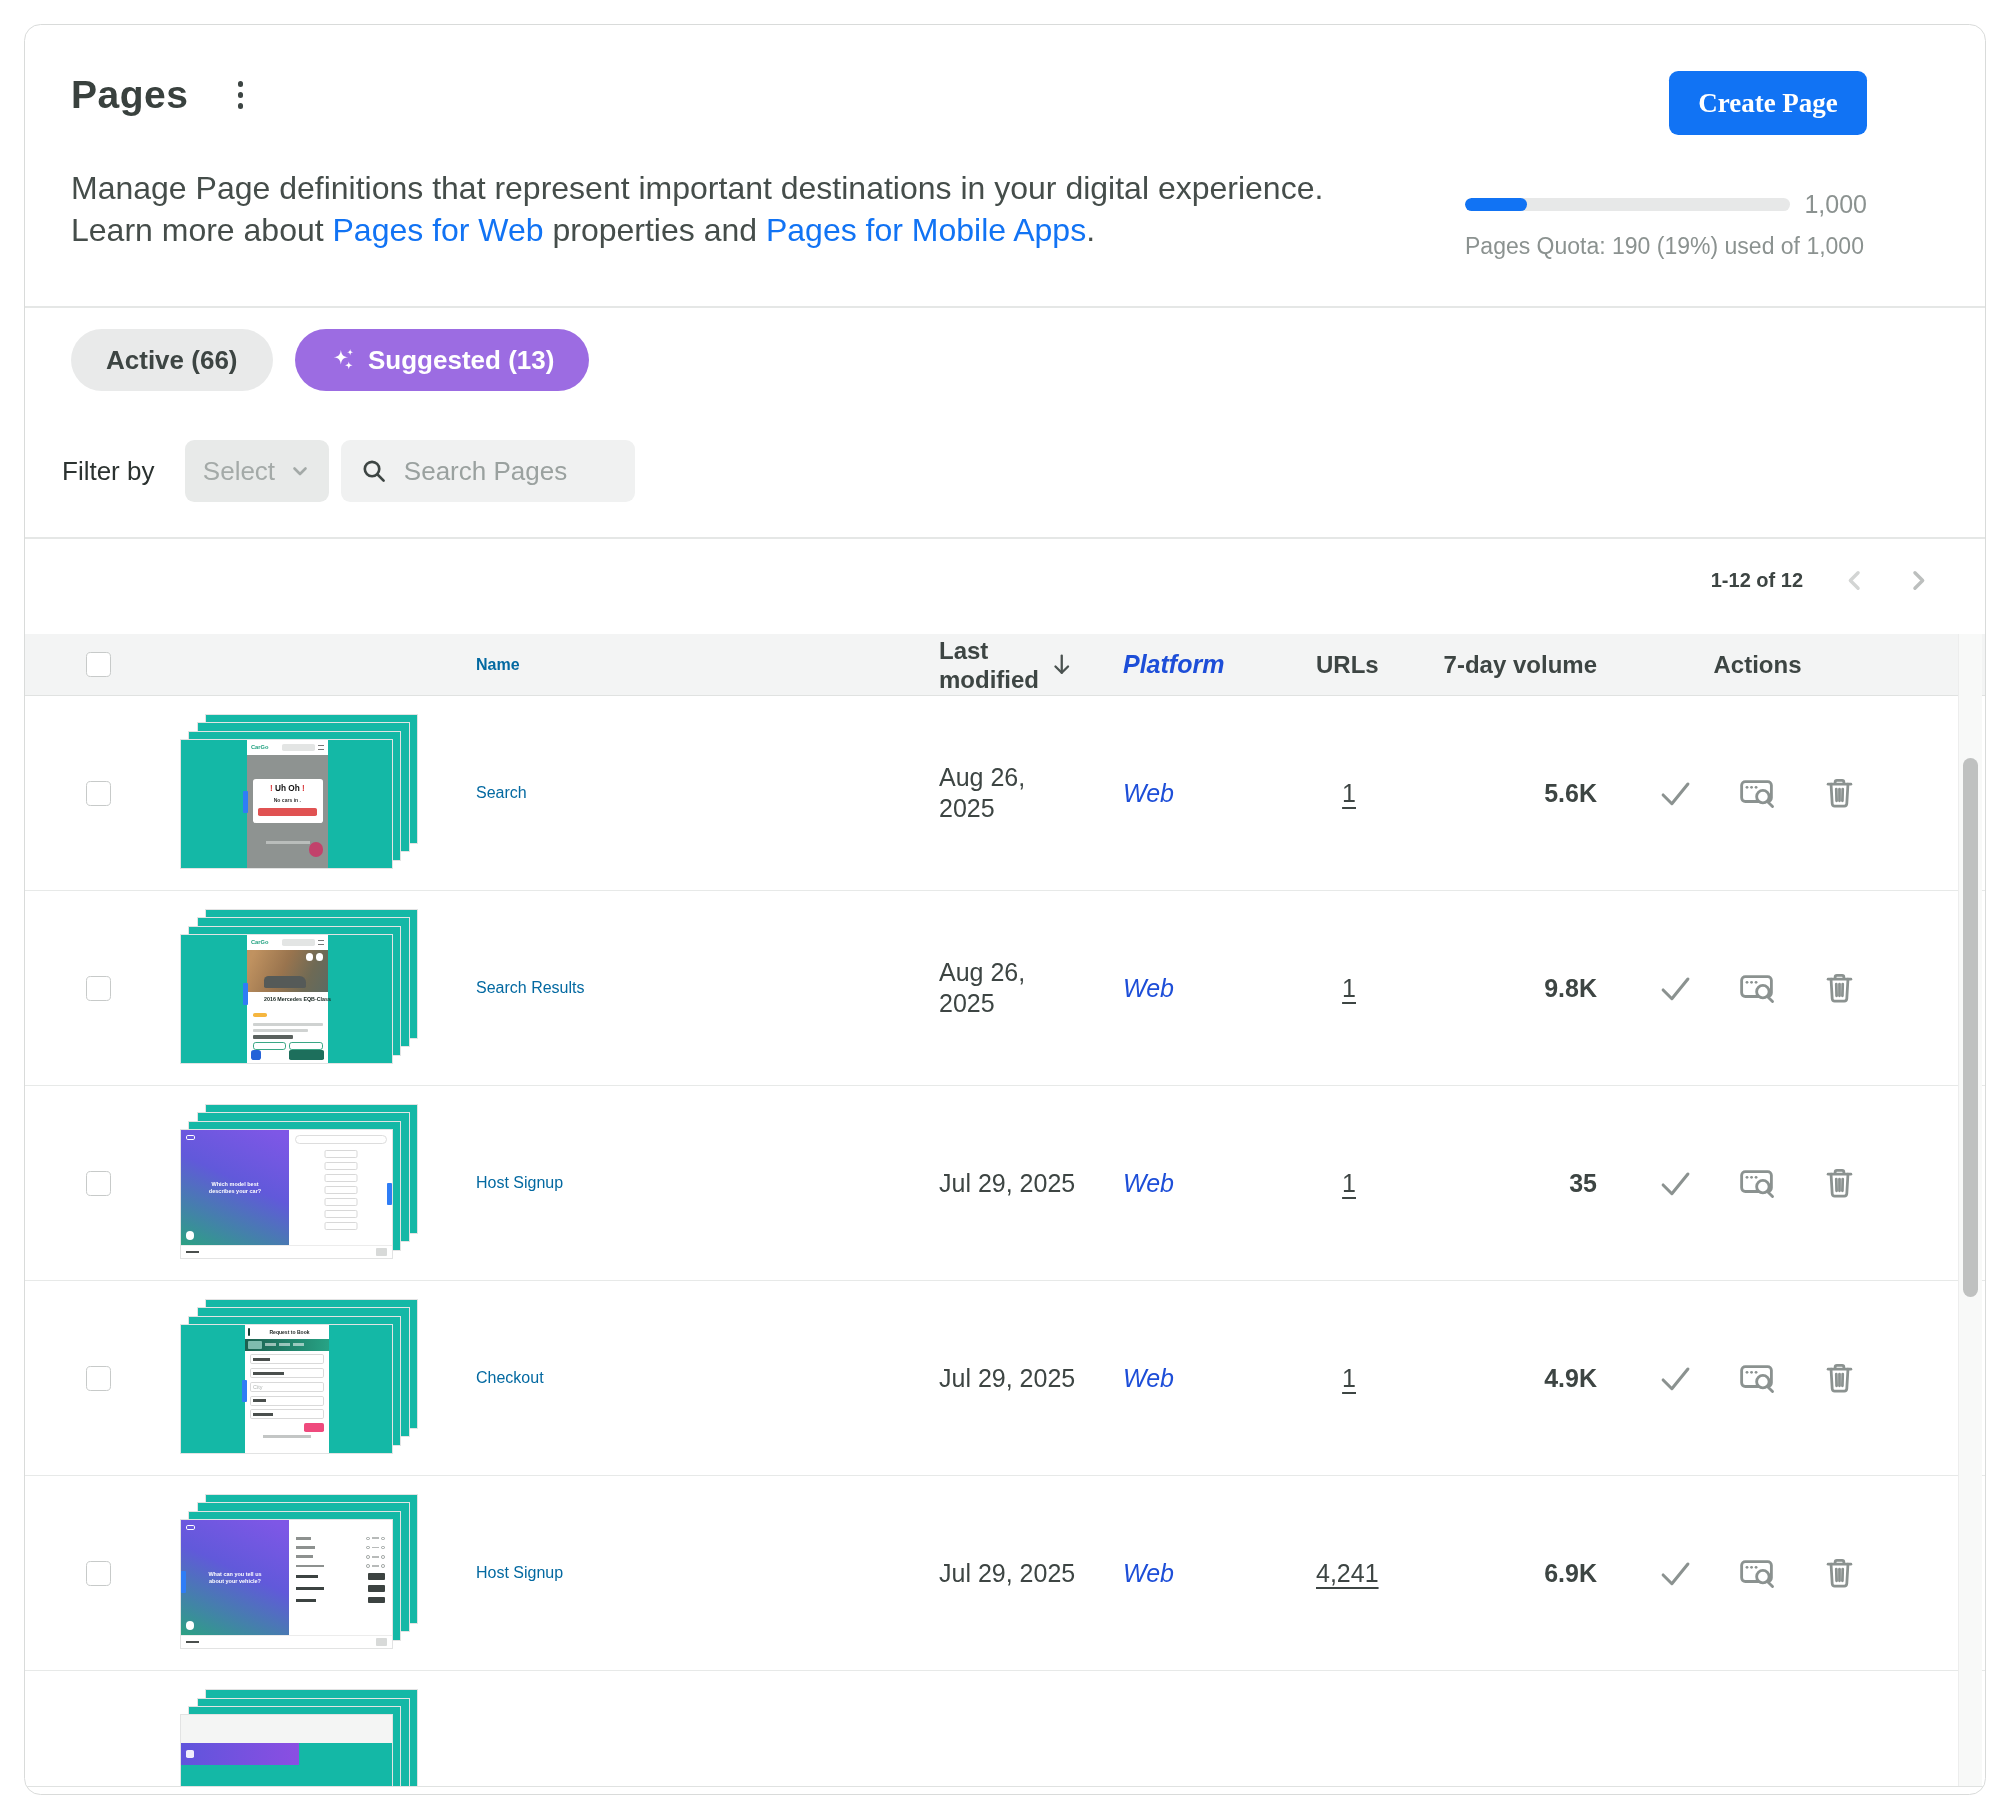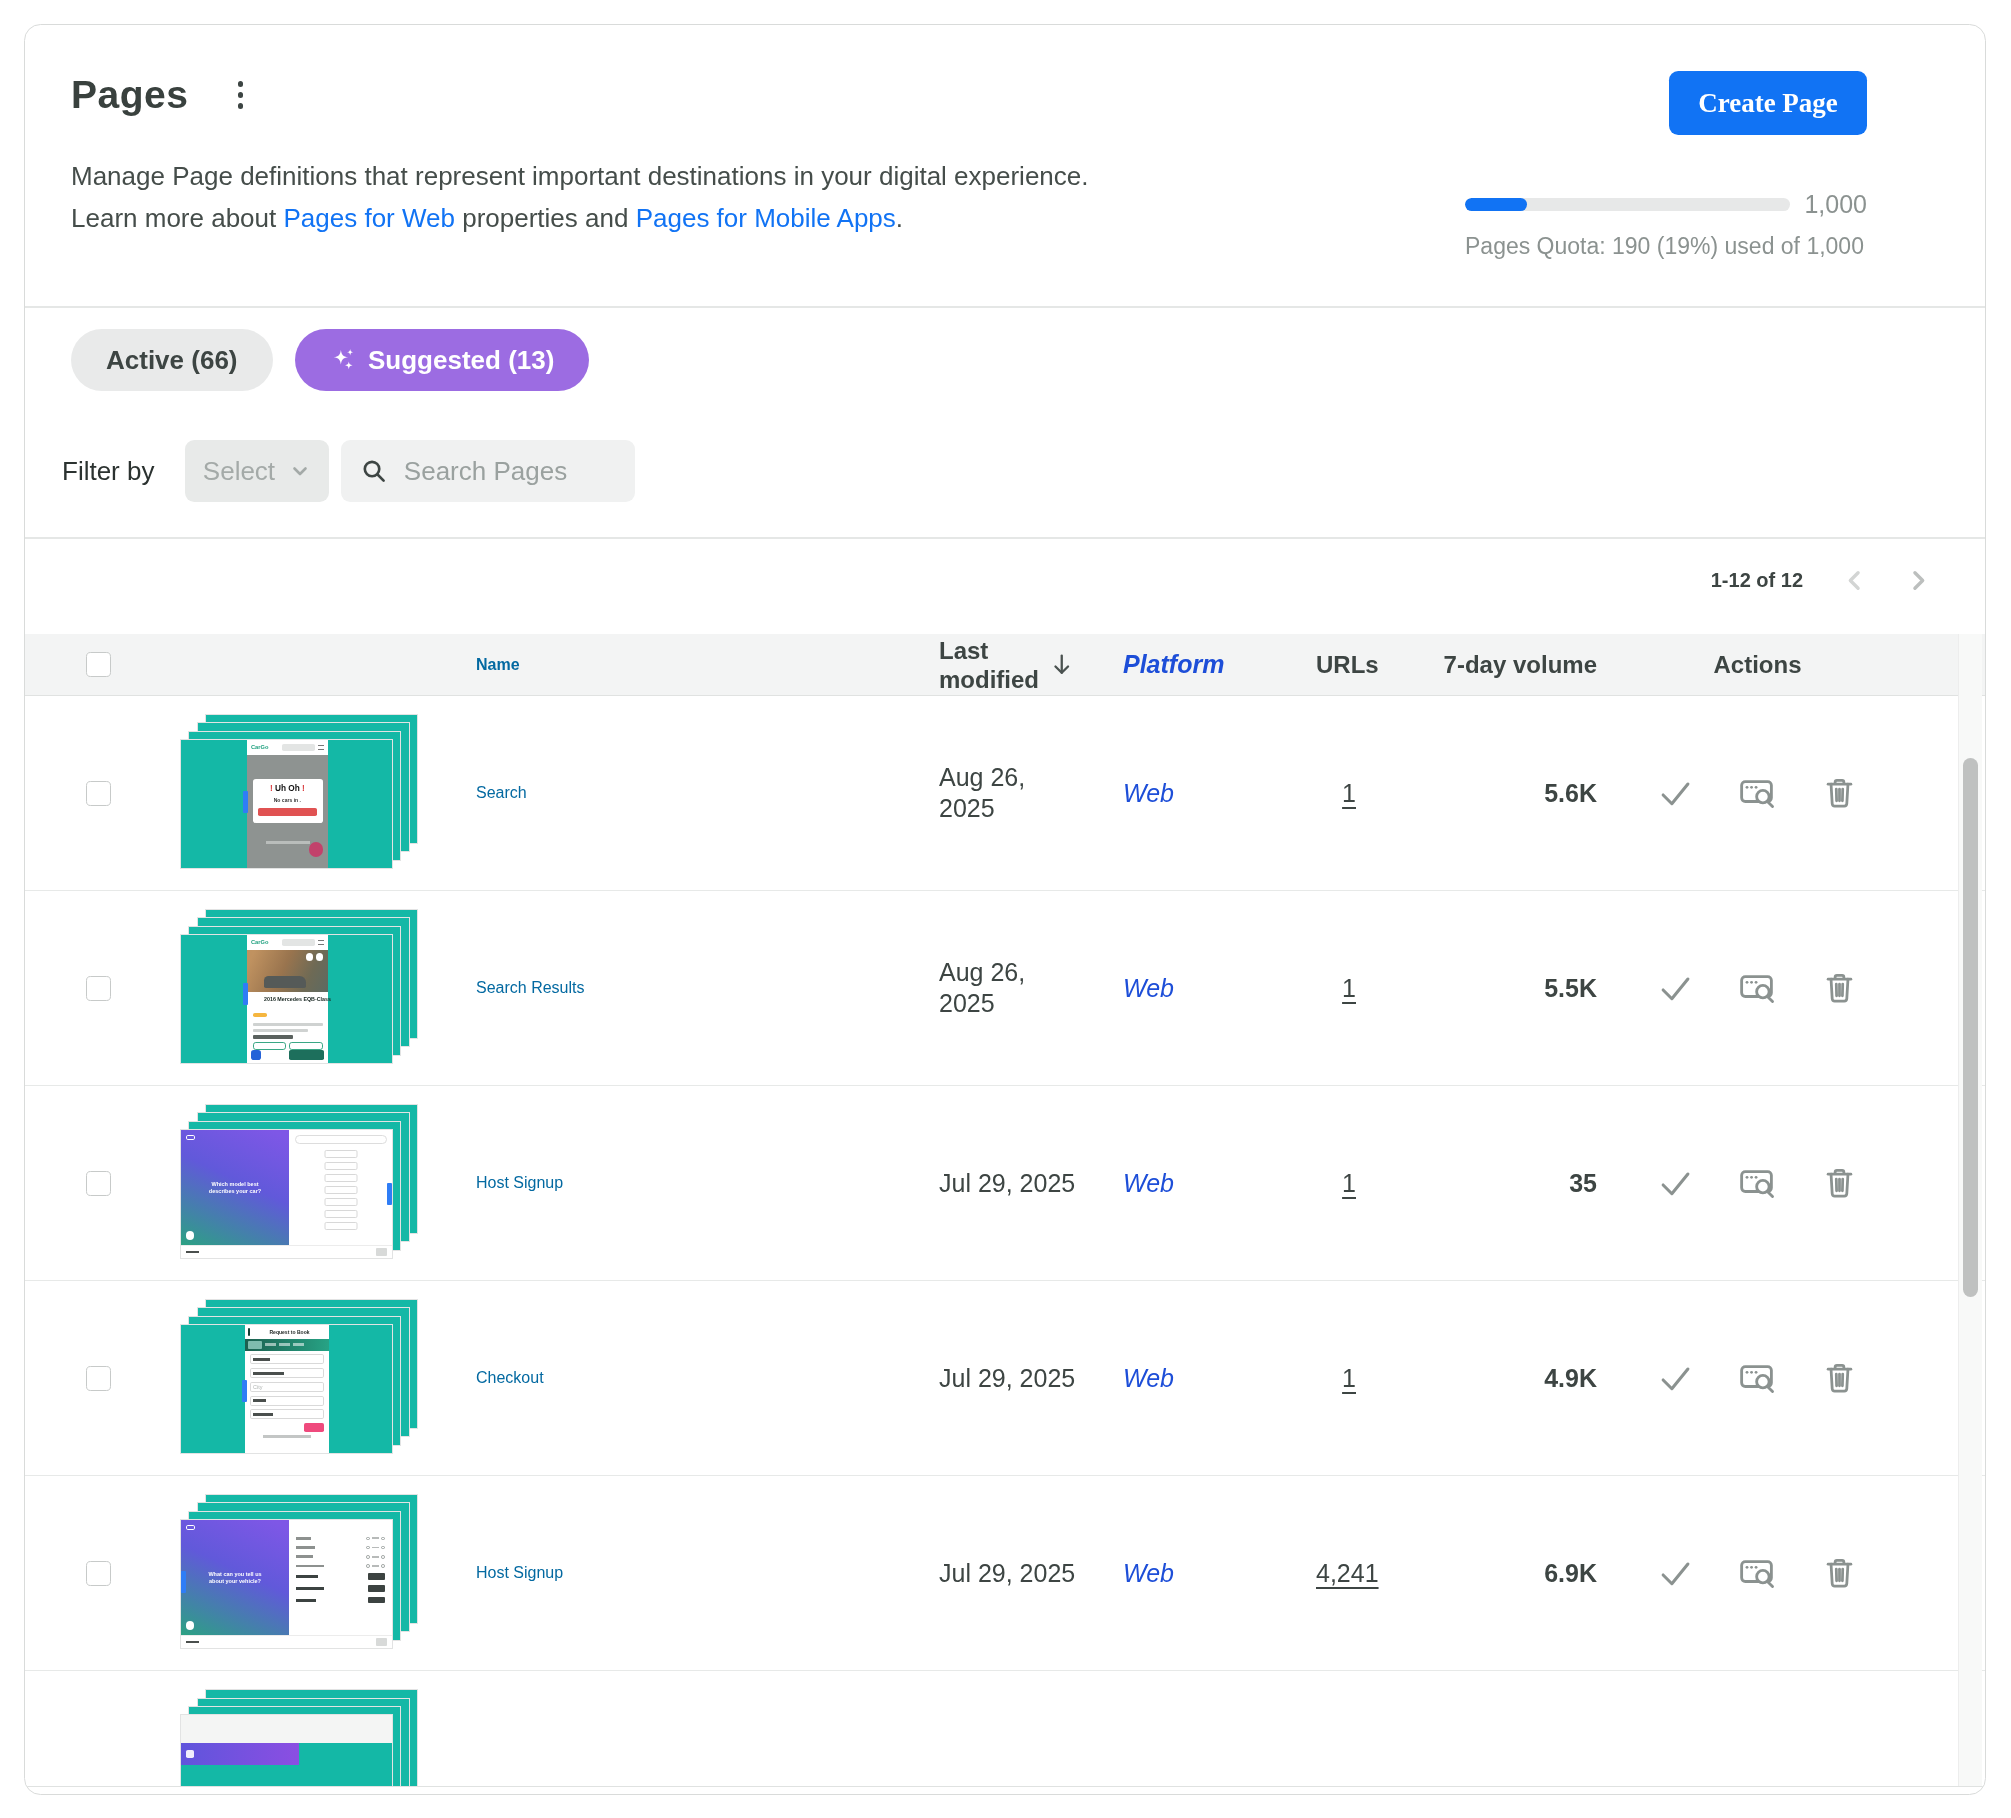--- a/index.html
+++ b/index.html
@@ -10,21 +10,21 @@
           border:1.8px solid #d9dbda; border-radius:16.5px; background:#fff; overflow:hidden; }
 
   
   .title-row { position:absolute; left:46px; top:48px; display:flex; align-items:center; }
   .page-title { font-size:39px; font-weight:700; color:#39413e; letter-spacing:0.5px; }
   .kebab { margin-left:44px; display:flex; flex-direction:column; gap:5.5px; cursor:pointer; padding:5.5px; }
   .kebab i { width:5.5px; height:5.5px; border-radius:50%; background:#3d4543; display:block; }
   .create-btn { position:absolute; left:1644px; top:46px; width:198px; height:64px;
                 background:#1173f4; color:#fff; border:none; border-radius:9.2px;
                 font-family:Liberation Serif, serif; font-size:27px; font-weight:700; cursor:pointer; }
-  .desc { position:absolute; left:46px; top:130px; font-size:26px; line-height:42px; color:#454d4a; }
+  .desc { position:absolute; left:46px; top:142px; font-size:32px; line-height:42px; color:#454d4a; }
   .desc a { color:#1173f4; text-decoration:none; cursor:pointer; }
   .quota { position:absolute; left:1440px; top:165px; width:402px; }
   .quota-bar-row { display:flex; align-items:center; gap:14.7px; }
   .quota-track { width:331px; height:13px; background:#e7e8e8; border-radius:6.4px; position:relative; overflow:hidden; }
   .quota-fill { position:absolute; left:0; top:0; height:13px; width:62px; background:#1173f4; border-radius:6.4px; }
   .quota-max { font-size:25px; color:#8b9290; }
   .quota-caption { margin-top:13.8px; font-size:23px; color:#8b9290; }
 
   .divider { position:absolute; left:0; right:0; height:1.8px; background:#e5e7e6; }
   .div1 { top:281px; } .div2 { top:512px; }
@@ -368,21 +368,21 @@
               </div>
               <div class="bluetab" style="left:62px; top:48px;"></div>
             </div>
           </div>
         </div>
         <div class="c-name">Search Results</div>
         <div class="c-mod">Aug 26,
 2025</div>
         <div class="c-plat">Web</div>
         <div class="c-urls"><a class="val">1</a></div>
-        <div class="c-vol">5.5K</div>
+        <div class="c-vol">9.8K</div>
         <div class="c-actions">
           <button class="icon-btn">
               <svg width="35" height="35" viewBox="0 0 24 24" fill="none" stroke="#8b9290" stroke-width="2.1" stroke-linecap="round" stroke-linejoin="round">
                 <path d="M3.5 13 L9.5 19 L20.5 5.5"></path>
               </svg>
             </button>
           <button class="icon-btn">
               <svg width="37" height="34" viewBox="0 0 26 24" fill="none" stroke="#8b9290" stroke-width="2" stroke-linecap="round">
                 <rect x="1.8" y="4" width="21" height="14" rx="2.6"></rect>
                 <circle cx="5.6" cy="8" r="1" fill="#8b9290" stroke="none"></circle>

